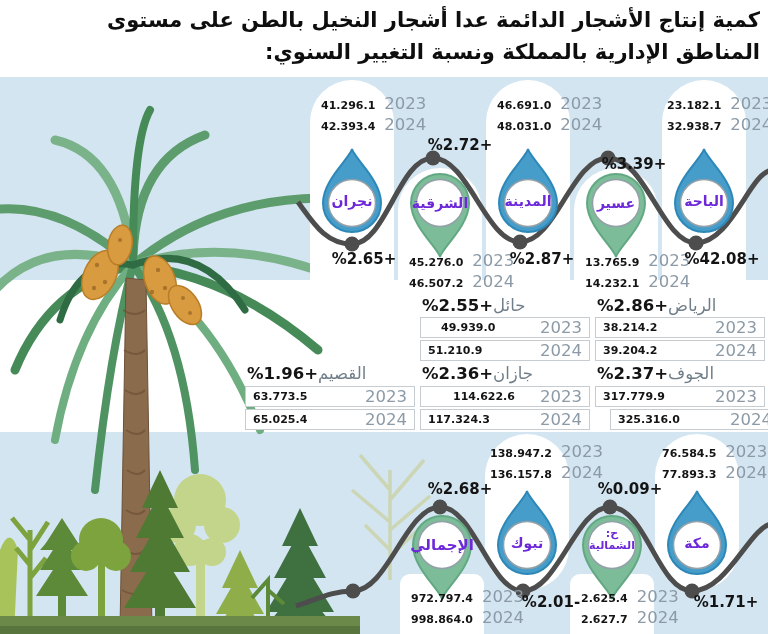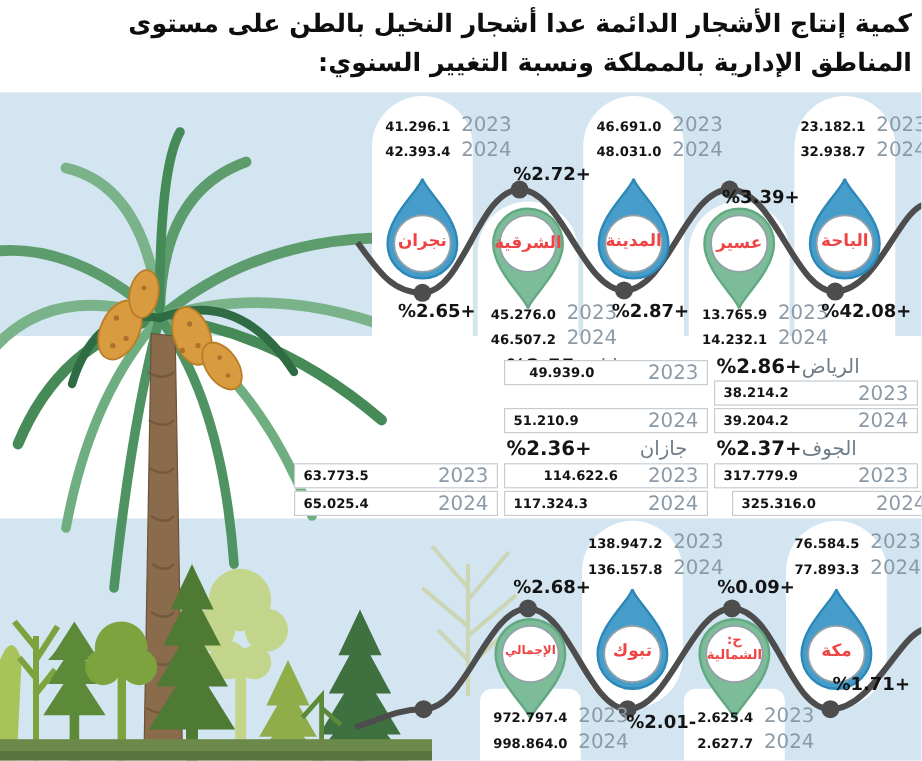--- a/index.html
+++ b/index.html
@@ -13,21 +13,21 @@
   .capsule{position:absolute;width:84px;background:#ffffff;z-index:2;}
   .cap-top{border-radius:42px 42px 0 0;}
   .cap-pill{border-radius:42px;}
   .cap-stub{border-radius:10px 10px 0 0;}
   svg.artwork{position:absolute;z-index:1;}
   #pathsvg{position:absolute;left:0;top:0;z-index:3;}
   .node{position:absolute;width:84px;height:90px;z-index:4;}
   .node svg{display:block;}
   .tip-down svg{transform:rotate(180deg);}
   .node-label{position:absolute;left:0;right:0;text-align:center;direction:rtl;
-              color:#ef4444;font-size:14px;font-weight:700;z-index:5;line-height:1.05;}
+              color:#6d28d9;font-size:14px;font-weight:700;z-index:5;line-height:1.05;}
   .tip-up .node-label{top:48px;}
   .tip-down .node-label{top:26px;}
   .node-label.two-line{font-size:11px;}
   .tip-down .node-label.two-line{top:16px;}
   .vals{position:absolute;width:170px;z-index:5;direction:ltr;}
   .vrow{display:flex;gap:9px;align-items:baseline;height:21px;line-height:21px;}
   .vnum{font-weight:700;font-size:11px;color:#141414;}
   .vyear{font-weight:400;font-size:16.5px;color:#8b9aa6;}
   .pct{position:absolute;transform:translateX(-50%);direction:ltr;white-space:nowrap;
        font-size:15px;font-weight:700;color:#141414;z-index:5;}
@@ -274,21 +274,21 @@
     </div>
   <div class="tb" style="left:595px;top:340px;">
       <span class="vnum">39.204.2</span>
       <span class="vyear">2024</span>
     </div>
 
   <div class="th" style="left:420px;top:294px;">
     <span class="th-pct">%2.55+</span>
     <span class="th-name">حائل</span>
   </div>
-  <div class="tb" style="left:420px;top:300px;padding-left:20px;">
+  <div class="tb" style="left:420px;top:317px;padding-left:20px;">
       <span class="vnum">49.939.0</span>
       <span class="vyear">2023</span>
     </div>
   <div class="tb" style="left:420px;top:340px;">
       <span class="vnum">51.210.9</span>
       <span class="vyear">2024</span>
     </div>
 
   <div class="th" style="left:595px;top:362px;">
     <span class="th-pct">%2.37+</span>
@@ -296,48 +296,52 @@
   </div>
   <div class="tb" style="left:595px;top:386px;">
       <span class="vnum">317.779.9</span>
       <span class="vyear">2023</span>
     </div>
   <div class="tb" style="left:610px;top:409px;">
       <span class="vnum">325.316.0</span>
       <span class="vyear">2024</span>
     </div>
 
-  <div class="th" style="left:420px;top:362px;gap:40px;">
+  <div class="th" style="left:420px;top:362px;">
     <span class="th-pct">%2.36+</span>
     <span class="th-name">جازان</span>
   </div>
   <div class="tb" style="left:420px;top:386px;padding-left:32px;">
       <span class="vnum">114.622.6</span>
       <span class="vyear">2023</span>
     </div>
   <div class="tb" style="left:420px;top:409px;">
       <span class="vnum">117.324.3</span>
       <span class="vyear">2024</span>
     </div>
 
+  <div class="th" style="left:245px;top:362px;">
+    <span class="th-pct">%1.96+</span>
+    <span class="th-name">القصيم</span>
+  </div>
   <div class="tb" style="left:245px;top:386px;">
       <span class="vnum">63.773.5</span>
       <span class="vyear">2023</span>
     </div>
   <div class="tb" style="left:245px;top:409px;">
       <span class="vnum">65.025.4</span>
       <span class="vyear">2024</span>
     </div>
 
   <div class="node tip-down droplet green" style="left:400px;top:512px;">
       <svg width="84" height="90" viewBox="0 0 84 90">
         <path d="M42,3 C40,12 13,34 13,57 a29,29 0 0 0 58,0 C71,34 44,12 42,3 Z" fill="#7dbc99" stroke="#62a983" stroke-width="2"></path>
         <circle cx="42" cy="57" r="23.5" fill="#ffffff" stroke="#93a0a8" stroke-width="1.5"></circle>
       </svg>
-    <div class="node-label" style="font-size:10px;">الإجمالي</div>
+    <div class="node-label" style="font-size:15px;">الإجمالي</div>
   </div>
   <div class="pct" style="left:460px;top:480px;">%2.68+</div>
   <div class="vals" style="left:411px;top:586px;">
     <div class="vrow">
         <span class="vnum">972.797.4</span>
         <span class="vyear">2023</span>
       </div>
     <div class="vrow">
         <span class="vnum">998.864.0</span>
         <span class="vyear">2024</span>
@@ -395,15 +399,15 @@
   <div class="vals" style="left:662px;top:441px;">
     <div class="vrow">
         <span class="vnum">76.584.5</span>
         <span class="vyear">2023</span>
       </div>
     <div class="vrow">
         <span class="vnum">77.893.3</span>
         <span class="vyear">2024</span>
       </div>
   </div>
-  <div class="pct" style="left:726px;top:561px;">%1.71+</div>
+  <div class="pct" style="left:726px;top:593px;">%1.71+</div>
 
 </div>
 
 </body></html>

